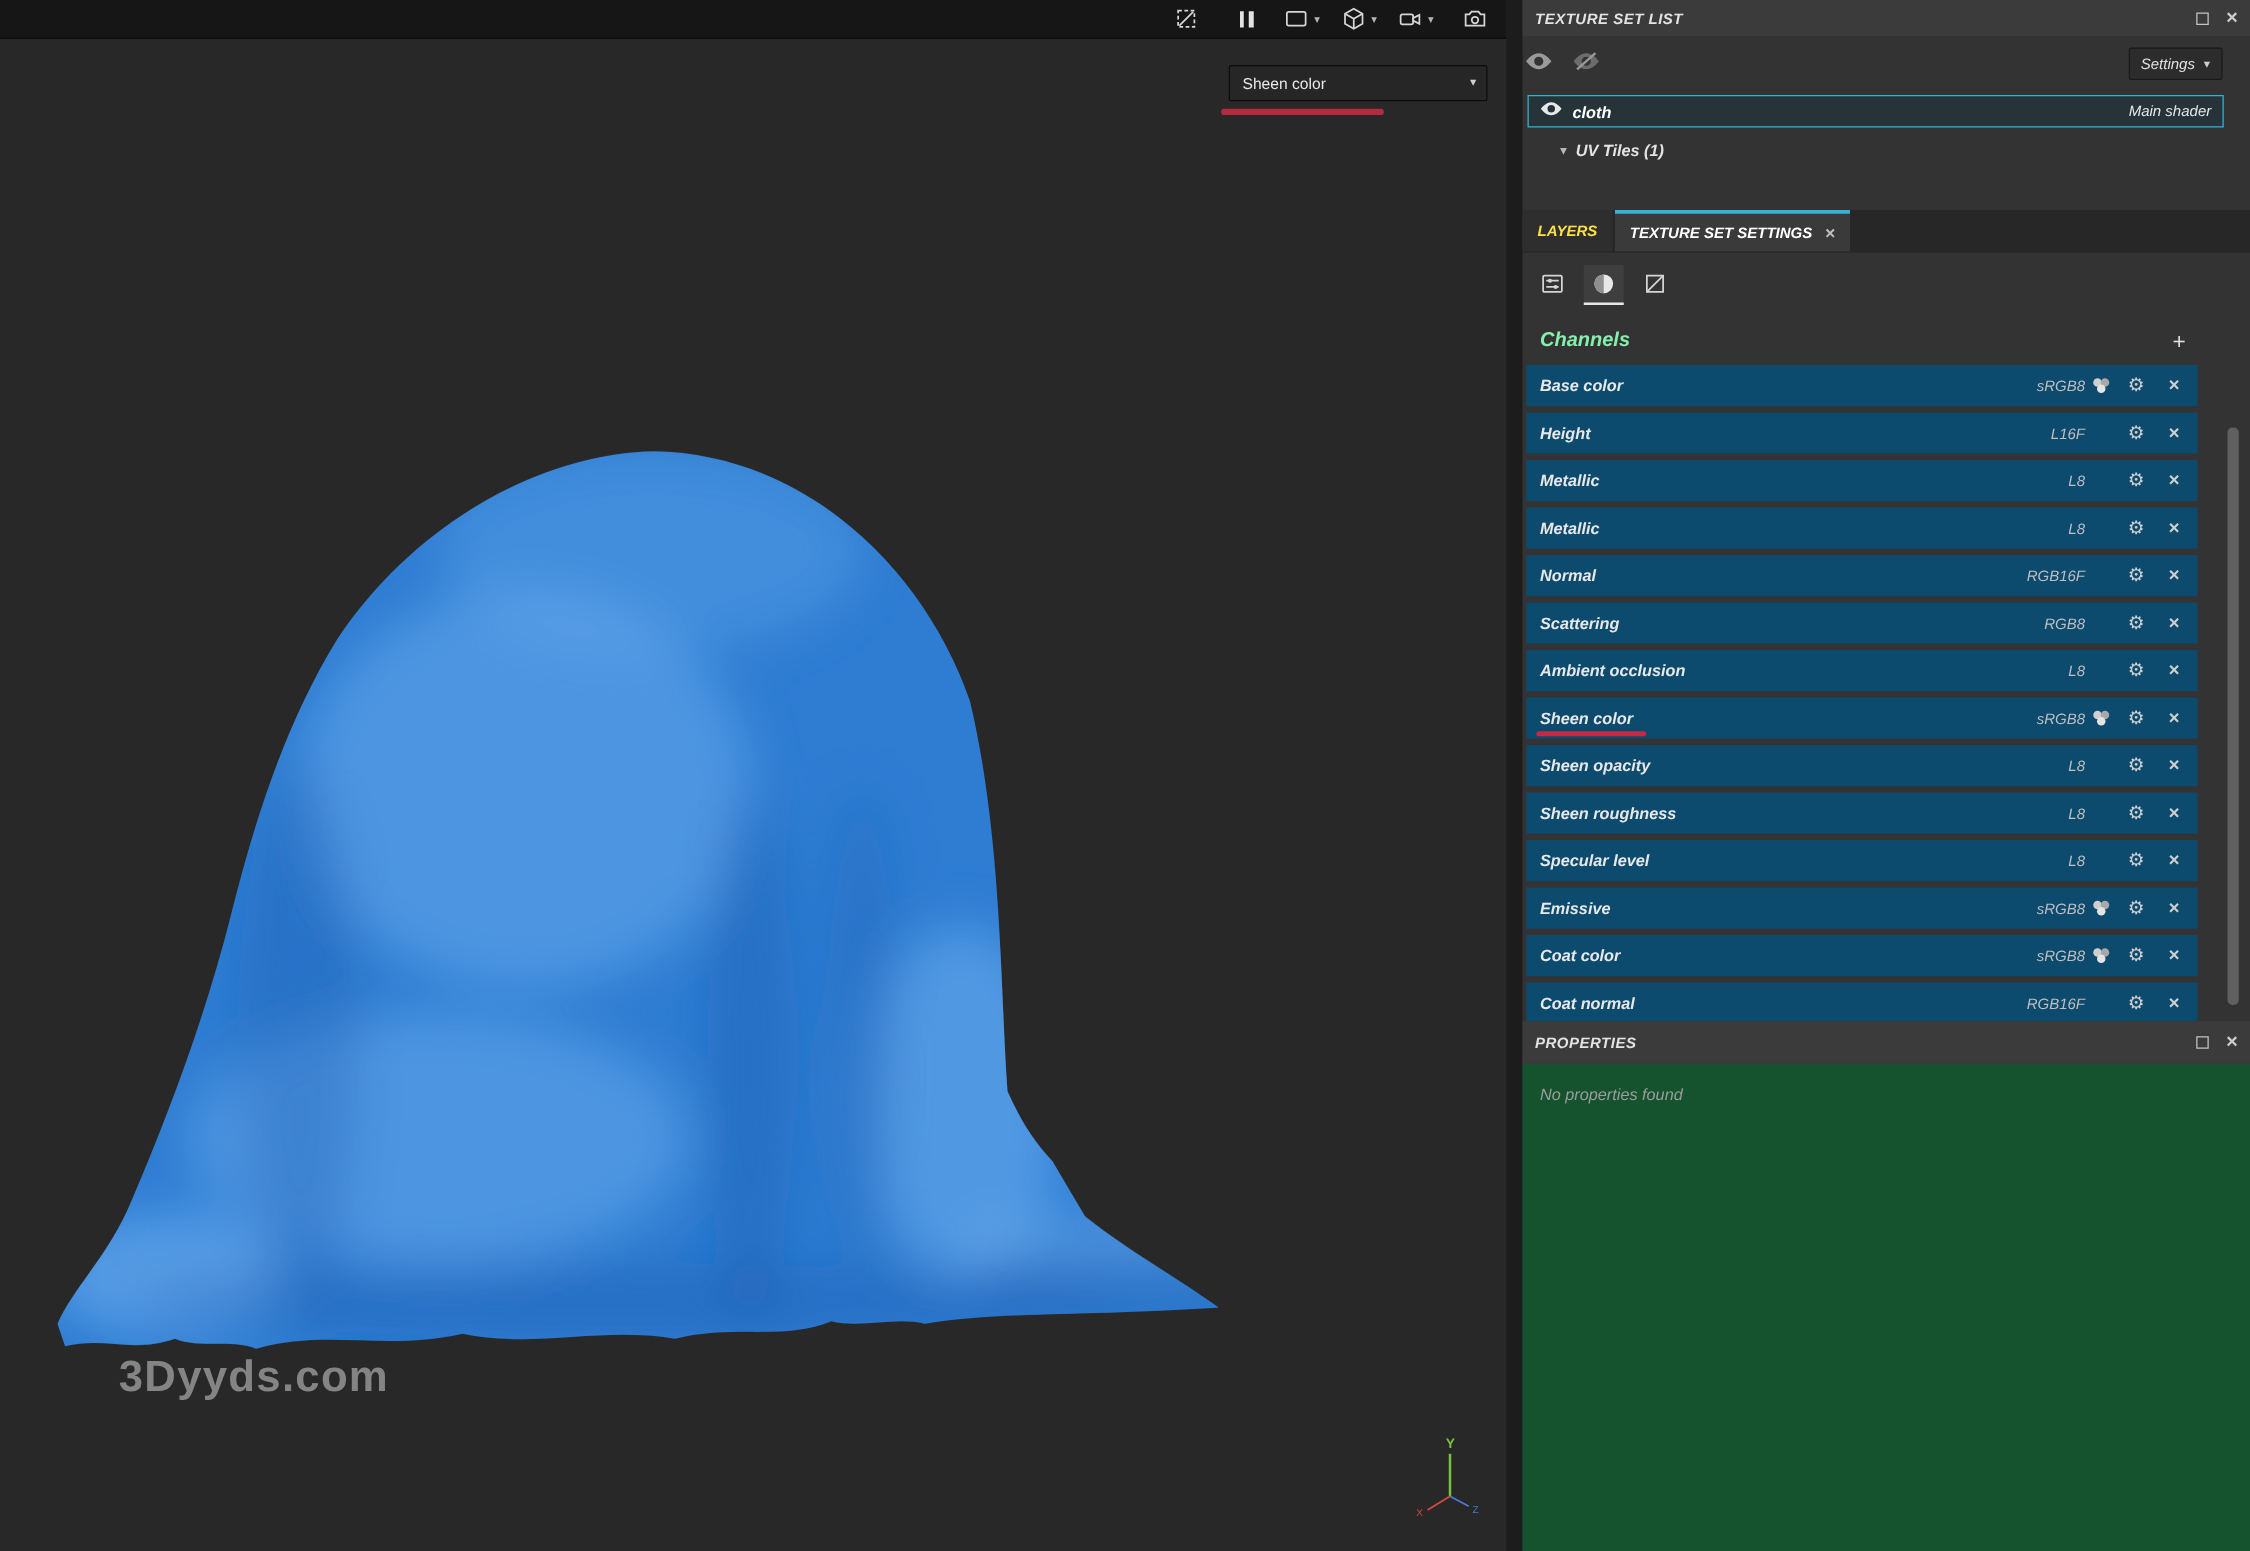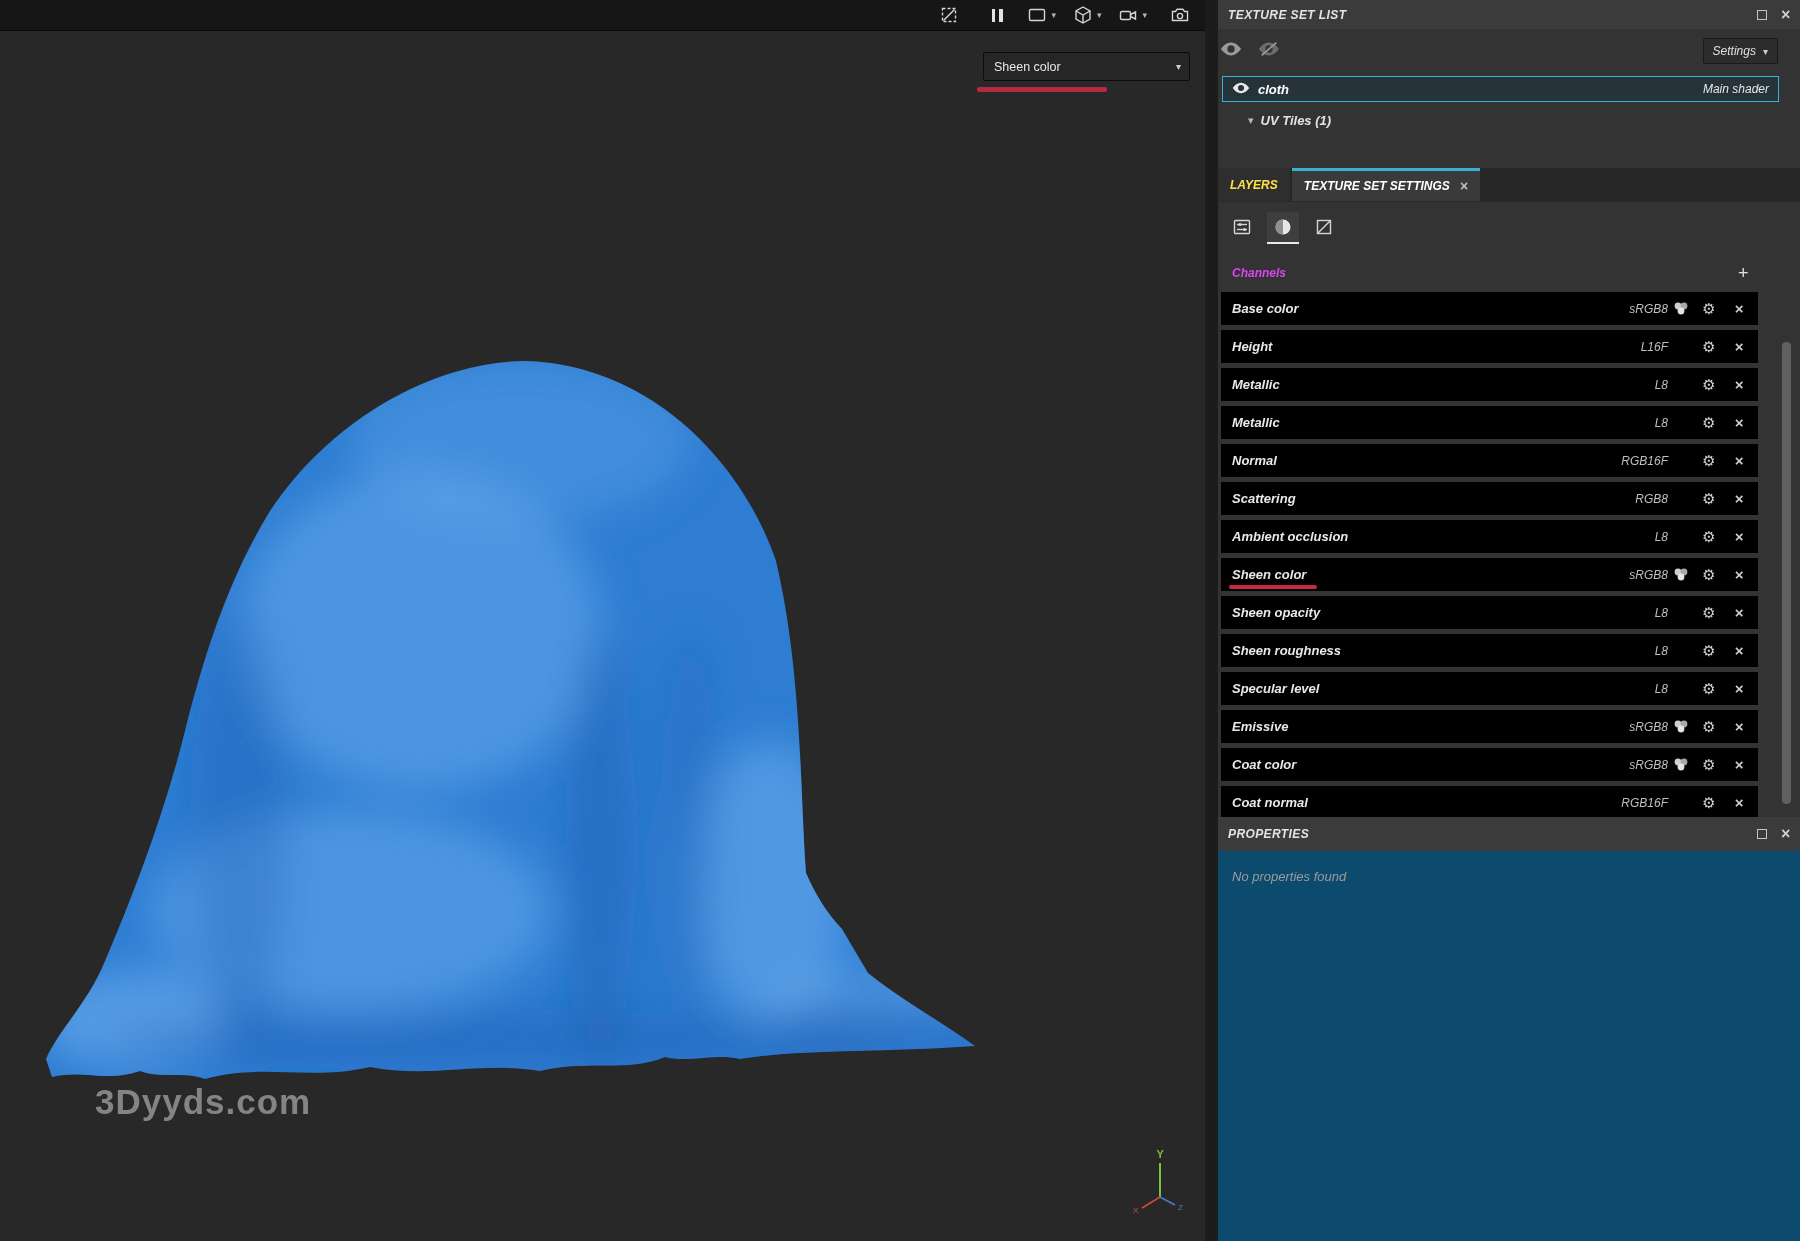--- a/index.html
+++ b/index.html
@@ -79,39 +79,39 @@
   .tab-close { color:#c0c0c0; font-size:14px; font-weight:bold; line-height:1; }
 
   .icon-row { position:absolute; left:0; right:0; top:206px; height:44px; display:flex; align-items:center;
               gap:9px; padding-left:8px; }
   .mode-btn { width:32px; height:32px; display:flex; align-items:center; justify-content:center;
               border-bottom:2px solid transparent; }
   .mode-btn.active { background:#3e3e3e; border-bottom:2px solid #e8e8e8; }
 
   .channels-header { position:absolute; left:3px; width:537px; top:258px; height:30px; display:flex;
                      align-items:center; padding-left:11px; }
-  .channels-title { flex:1; color:#d946ef; font-size:12px; font-weight:600; }
+  .channels-title { flex:1; color:#86efac; font-size:16px; font-weight:600; }
   .plus-btn { width:30px; text-align:center; color:#e0e0e0; font-size:18px; line-height:1; }
 
   .channels-list { position:absolute; left:0; top:292px; width:582px; height:525px; overflow:hidden; }
-  .channel-row { position:relative; display:flex; align-items:center; height:33px; background:#000000;
+  .channel-row { position:relative; display:flex; align-items:center; height:33px; background:#0c4a6e;
                  margin:0 0 5px 3px; width:537px; padding-right:4px; }
   .ch-name { flex:1; padding-left:11px; font-weight:bold; font-size:13px; color:#e8e8e8; }
   .ch-fmt { font-size:12px; color:#bfbfbf; min-width:52px; text-align:right; }
   .ch-swatch { width:26px; display:flex; justify-content:center; }
   .ch-gear { width:30px; text-align:center; color:#cfcfcf; font-size:15px; line-height:1; }
   .ch-x { width:30px; text-align:center; color:#cfcfcf; font-size:15px; font-weight:bold; line-height:1; }
   .ch-underline { display:none; position:absolute; left:8px; bottom:2px; width:88px; height:4px;
                   border-radius:2px; background:var(--annotation-red); }
 
   .scrollbar-thumb { position:absolute; left:564px; top:342px; width:9px; height:462px; background:#606060;
                      border-radius:4px; z-index:4; }
 
   .properties-header { top:817px; height:34px; }
-  .properties-body { position:absolute; left:0; right:0; top:851px; bottom:0; background:#0c4a6e; z-index:3;
+  .properties-body { position:absolute; left:0; right:0; top:851px; bottom:0; background:#14532d; z-index:3;
                      padding:16px 0 0 14px; }
   .props-empty { color:#9c9c9c; font-size:13px; }
 
   .stroke-ico { stroke:#d5d5d5; fill:none; stroke-width:1.4; }
   .eye-ico { fill:#9a9a9a; }
 </style>
 </head>
 <body>
 
 <div class="app">

